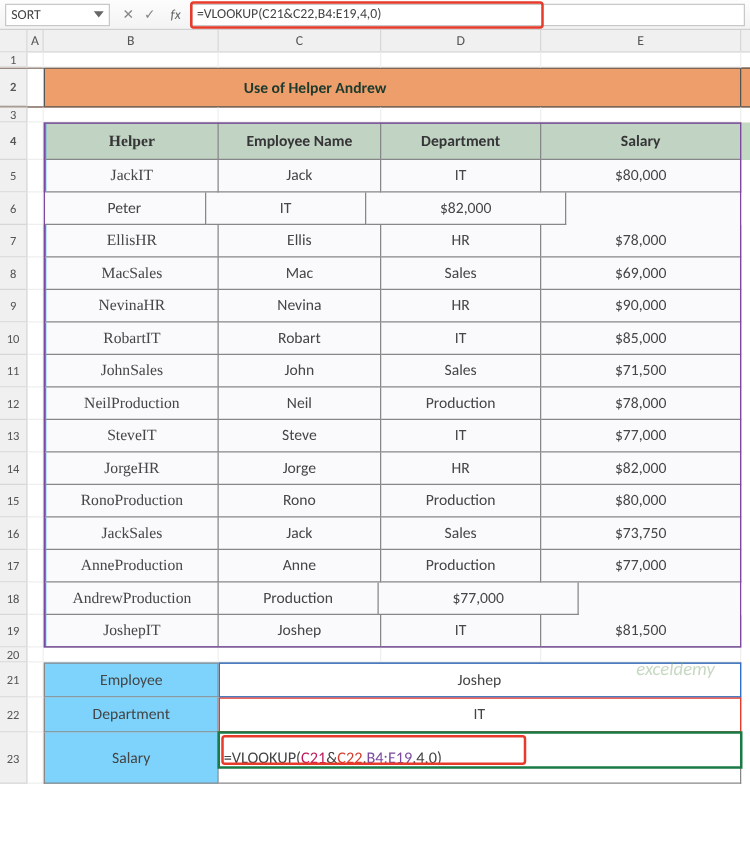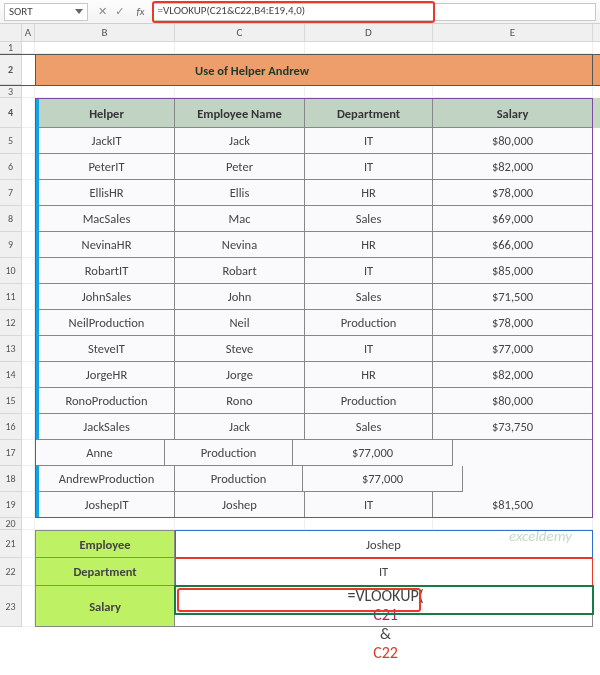--- a/index.html
+++ b/index.html
@@ -84,38 +84,38 @@
   .title-row .cell { border-right: none; border-bottom: none; }
   .title-row .cell.e { border-right: 1px solid #555; }
   .title-row .cell.b { border-left: 1px solid #555; }
 
   .thead {
     background: #c4d9c4; font-weight: bold; color: #333;
   }
   .tbl .cell.b, .tbl .cell.c, .tbl .cell.d, .tbl .cell.e {
     border-right: 1px solid #888; border-bottom: 1px solid #888;
   }
-  .tbl .cell.b { border-left: 4px solid #0ea5e9; }
+  .tbl .cell.b { border-left: 2px solid #0ea5e9; font-family: Liberation Serif, serif; }
   .tbl.first .cell.b, .tbl.first .cell.c, .tbl.first .cell.d, .tbl.first .cell.e { border-top: 1px solid #888; }
 
   .sel-range { position: absolute; border: 1px solid #7b4aa0; background: rgba(140,100,180,0.04); pointer-events: none; }
   .sel-red { position: absolute; border: 1px solid #e83a2a; pointer-events: none; }
   .sel-blue { position: absolute; border: 1px solid #2e6fc9; pointer-events: none; }
   .active-cell { position: absolute; border: 2px solid #1a7a46; pointer-events: none; }
   .red-box-cell { position: absolute; border: 2px solid #e83a2a; border-radius: 3px; pointer-events: none; }
 
   .ltbl .cell.b { border-left: 1px solid #888; }
   .ltbl .cell.b, .ltbl .cell.c, .ltbl .cell.d, .ltbl .cell.e {
     border-right: 1px solid #888; border-bottom: 1px solid #888;
   }
   .ltbl.first .cell.b, .ltbl.first .cell.c, .ltbl.first .cell.d, .ltbl.first .cell.e { border-top: 1px solid #888; }
-  .ltbl .lbl { background: #bef264; font-weight: bold; }
+  .ltbl .lbl { background: #7dd3fc; font-weight: normal; }
   .ltbl .val { background: #fff; }
   .merged { width: 418px !important; }
-  .formula-text { text-align: left; justify-content: flex-start !important; padding-left: 4px; font-size: 16px; flex-direction: column; }
+  .formula-text { text-align: left; justify-content: flex-start !important; padding-left: 4px; font-size: 13px; }
   .formula-text .p-blue { color: #be185d; }
   .formula-text .p-red { color: #d63a2a; }
   .formula-text .p-purple { color: #7b4aa0; }
   .watermark { position: absolute; right: 28px; bottom: 82px; color: rgba(130,170,120,0.45); font-size: 15px; font-style: italic; pointer-events: none; }
 </style>
 </head>
 <body>
 
 <div class="topbar">
   <div class="namebox">
@@ -187,21 +187,20 @@
           <div class="row-h">5</div>
           <div class="cell a"></div>
           <div class="cell b">JackIT</div>
           <div class="cell c">Jack</div>
           <div class="cell d">IT</div>
           <div class="cell e">$80,000</div>
         </div>
         <div class="row tbl">
           <div class="row-h">6</div>
           <div class="cell a"></div>
-          <div class="cell b">PeterIT</div>
           <div class="cell c">Peter</div>
           <div class="cell d">IT</div>
           <div class="cell e">$82,000</div>
         </div>
         <div class="row tbl">
           <div class="row-h">7</div>
           <div class="cell a"></div>
           <div class="cell b">EllisHR</div>
           <div class="cell c">Ellis</div>
           <div class="cell d">HR</div>
@@ -214,21 +213,21 @@
           <div class="cell c">Mac</div>
           <div class="cell d">Sales</div>
           <div class="cell e">$69,000</div>
         </div>
         <div class="row tbl">
           <div class="row-h">9</div>
           <div class="cell a"></div>
           <div class="cell b">NevinaHR</div>
           <div class="cell c">Nevina</div>
           <div class="cell d">HR</div>
-          <div class="cell e">$66,000</div>
+          <div class="cell e">$90,000</div>
         </div>
         <div class="row tbl">
           <div class="row-h">10</div>
           <div class="cell a"></div>
           <div class="cell b">RobartIT</div>
           <div class="cell c">Robart</div>
           <div class="cell d">IT</div>
           <div class="cell e">$85,000</div>
         </div>
         <div class="row tbl">
@@ -275,20 +274,21 @@
           <div class="row-h">16</div>
           <div class="cell a"></div>
           <div class="cell b">JackSales</div>
           <div class="cell c">Jack</div>
           <div class="cell d">Sales</div>
           <div class="cell e">$73,750</div>
         </div>
         <div class="row tbl">
           <div class="row-h">17</div>
           <div class="cell a"></div>
+          <div class="cell b">AnneProduction</div>
           <div class="cell c">Anne</div>
           <div class="cell d">Production</div>
           <div class="cell e">$77,000</div>
         </div>
         <div class="row tbl">
           <div class="row-h">18</div>
           <div class="cell a"></div>
           <div class="cell b">AndrewProduction</div>
           <div class="cell d">Production</div>
           <div class="cell e">$77,000</div>

